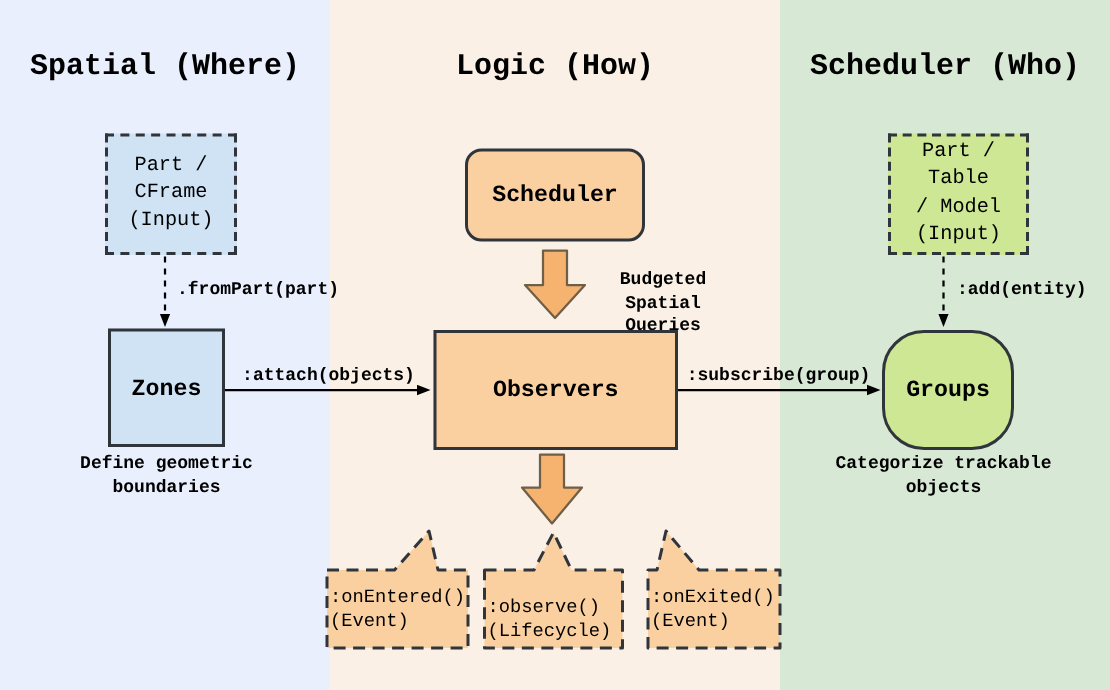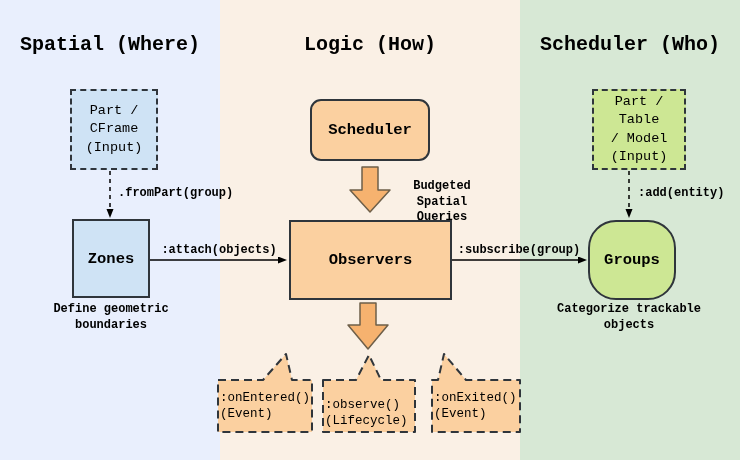--- a/index.html
+++ b/index.html
@@ -67,21 +67,21 @@
     <path d="M218,380 H263 L286,354 L292,380 H312 V432 H218 Z" fill="#fbd0a0" stroke="#2f353b" stroke-width="2" stroke-dasharray="8 5" stroke-linejoin="round"></path>
     <path d="M323,380 H356 L369,355 L381,380 H415 V432 H323 Z" fill="#fbd0a0" stroke="#2f353b" stroke-width="2" stroke-dasharray="8 5" stroke-linejoin="round"></path>
     <path d="M432,380 H438 L444,354 L466,380 H520 V432 H432 Z" fill="#fbd0a0" stroke="#2f353b" stroke-width="2" stroke-dasharray="8 5" stroke-linejoin="round"></path>
   </svg>
 
   <div class="box dashed fill-blue input-text ml" style="left:70px;top:89px;width:88px;height:81px;">
     <span class="ml">Part /
 CFrame
 (Input)</span>
   </div>
-  <div class="edge-label" style="left:118px;top:186px;">.fromPart(group)</div>
+  <div class="edge-label" style="left:118px;top:186px;">.fromPart(part)</div>
   <div class="box fill-blue box-label" style="left:72px;top:219px;width:78px;height:79px;">
     <span>Zones</span>
   </div>
   <div class="caption ml" style="left:31px;top:302px;width:160px;">Define geometric
 boundaries</div>
 
   <div class="box fill-orange box-label" style="left:310px;top:99px;width:120px;height:62px;border-radius:11px;text-align:right;">
     <span>Scheduler</span>
   </div>
   <div class="edge-label ctr ml" style="left:392px;top:179px;width:100px;line-height:1.3;">Budgeted Spatial

